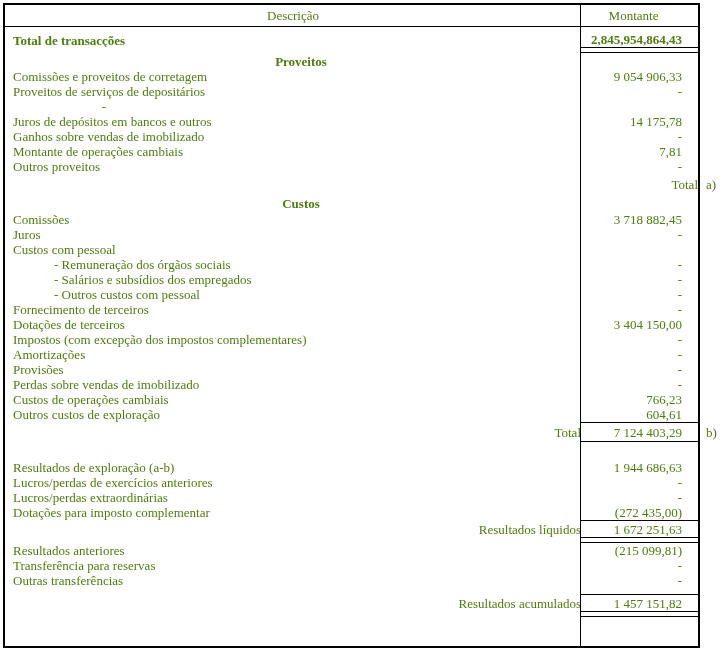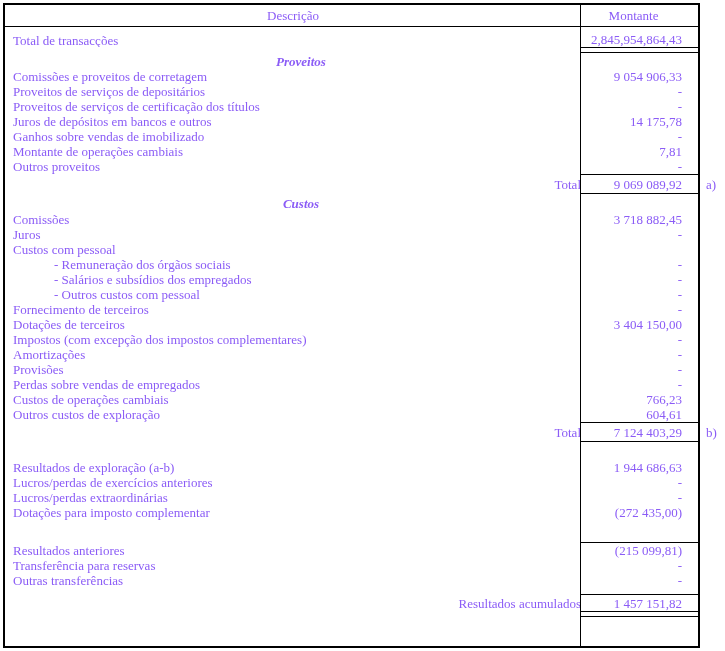--- a/index.html
+++ b/index.html
@@ -1,18 +1,18 @@
 <!DOCTYPE html>
 <html><head>
 <meta charset="utf-8">
 <style>
   html, body { margin:0; padding:0; background:#ffffff; }
   .page {
     position:relative; width:725px; height:651px;
-    font-family:"Liberation Serif", serif; color:#8b5cf6; background:#fff;
+    font-family:"Liberation Serif", serif; color:#4d7c0f; background:#fff;
     overflow:hidden;
   }
   .table {
     position:absolute; left:3px; top:3px; width:697px; height:645px;
     border:2px solid #000; box-sizing:border-box;
     display:flex; flex-direction:column;
   }
   .vline { position:absolute; top:0; bottom:0; right:117px; width:1.5px; background:#000; }
   .row { display:flex; flex:0 0 auto; position:relative; }
   .desc {
@@ -23,22 +23,22 @@
     width:117px; height:100%; box-sizing:border-box; padding-right:16px;
     font-size:13px; line-height:13px;
     display:flex; align-items:center; justify-content:flex-end; white-space:nowrap;
   }
   .h21{height:21px} .h20{height:20px} .h18{height:18px} .h16{height:16px}
   .h15{height:15px} .h5{height:5px} .h6{height:6px}
   .fill{flex:1 1 auto}
   .header-row { border-bottom:1.5px solid #000; }
   .header-row .desc { justify-content:center; padding-left:0; }
   .header-row .amount { justify-content:center; padding-right:12px; }
-  .bold { font-weight:normal;align-items:center; }
-  .section .desc { justify-content:center; padding-left:16px; font-weight:bold;font-style:italic; }
+  .bold { font-weight:bold;align-items:center; }
+  .section .desc { justify-content:center; padding-left:16px; font-weight:bold; }
   .lbl-right { justify-content:flex-end; }
   .indent .desc { padding-left:49px; }
   .a-bt { border-top:1.5px solid #000; }
   .a-bb { border-bottom:1.5px solid #000; }
   .annot { position:absolute; left:706px; font-size:13px; }
   .annot-a { top:177px; }
   .annot-b { top:425px; }
 </style>
 </head>
 <body>
@@ -72,21 +72,20 @@
 
     <div class="row h15">
       <div class="desc">Comissões e proveitos de corretagem</div>
       <div class="amount">9 054 906,33</div>
     </div>
     <div class="row h15">
       <div class="desc">Proveitos de serviços de depositários</div>
       <div class="amount">-</div>
     </div>
     <div class="row h15">
-      <div class="desc">Proveitos de serviços de certificação dos títulos</div>
       <div class="amount">-</div>
     </div>
     <div class="row h15">
       <div class="desc">Juros de depósitos em bancos e outros</div>
       <div class="amount">14 175,78</div>
     </div>
     <div class="row h15">
       <div class="desc">Ganhos sobre vendas de imobilizado</div>
       <div class="amount">-</div>
     </div>
@@ -94,21 +93,20 @@
       <div class="desc">Montante de operações cambiais</div>
       <div class="amount">7,81</div>
     </div>
     <div class="row h15">
       <div class="desc">Outros proveitos</div>
       <div class="amount">-</div>
     </div>
 
     <div class="row h20">
       <div class="desc lbl-right">Total</div>
-      <div class="amount a-bt a-bb">9 069 089,92</div>
     </div>
 
     <div class="row h18 section">
       <div class="desc">Custos</div>
       <div class="amount"></div>
     </div>
 
     <div class="row h15">
       <div class="desc">Comissões</div>
       <div class="amount">3 718 882,45</div>
@@ -147,21 +145,21 @@
     </div>
     <div class="row h15">
       <div class="desc">Amortizações</div>
       <div class="amount">-</div>
     </div>
     <div class="row h15">
       <div class="desc">Provisões</div>
       <div class="amount">-</div>
     </div>
     <div class="row h15">
-      <div class="desc">Perdas sobre vendas de empregados</div>
+      <div class="desc">Perdas sobre vendas de imobilizado</div>
       <div class="amount">-</div>
     </div>
     <div class="row h15">
       <div class="desc">Custos de operações cambiais</div>
       <div class="amount">766,23</div>
     </div>
     <div class="row h15">
       <div class="desc">Outros custos de exploração</div>
       <div class="amount">604,61</div>
     </div>
@@ -187,20 +185,22 @@
     <div class="row h15">
       <div class="desc">Lucros/perdas extraordinárias</div>
       <div class="amount">-</div>
     </div>
     <div class="row h15">
       <div class="desc">Dotações para imposto complementar</div>
       <div class="amount">(272 435,00)</div>
     </div>
 
     <div class="row h18">
+      <div class="desc lbl-right">Resultados líquidos</div>
+      <div class="amount a-bt a-bb">1 672 251,63</div>
     </div>
     <div class="row h5">
         <div class="desc"></div>
         <div class="amount a-bb"></div>
       </div>
 
     <div class="row h15">
       <div class="desc">Resultados anteriores</div>
       <div class="amount">(215 099,81)</div>
     </div>

